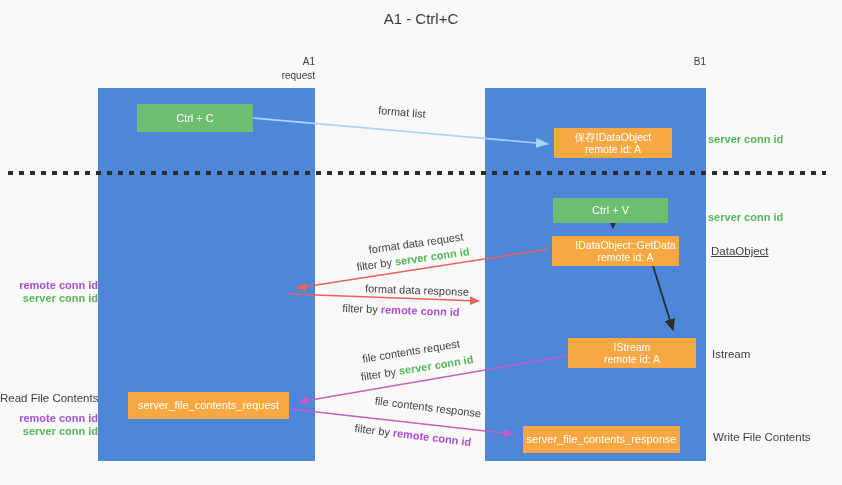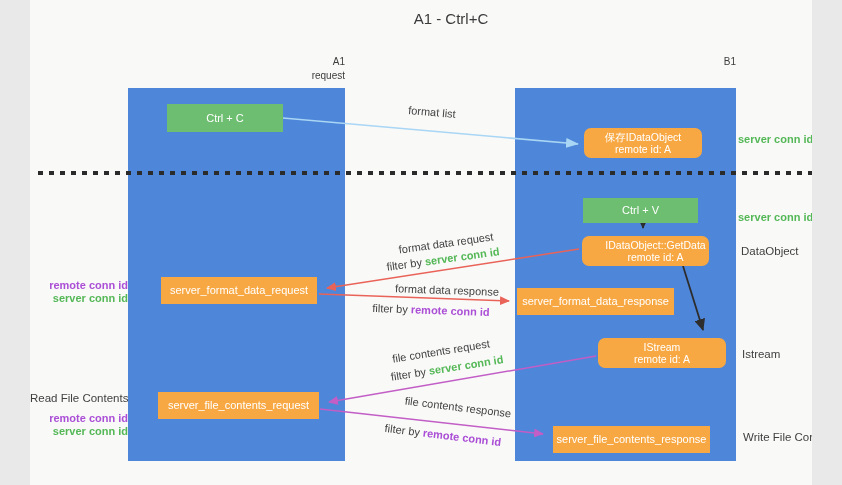--- a/index.html
+++ b/index.html
@@ -1,18 +1,18 @@
 <!DOCTYPE html>
 <html style="--lane-blue: #4e86d9; --node-green: #6dbe70; --node-orange: #f8a843; --arrow-light-blue: #a9d6f4; --arrow-black: #2d2d2d; --arrow-red: #ea6358; --arrow-magenta: #c25ec6; --text-green: #55b857; --text-purple: #ab4fd6;"><head>
 <meta charset="utf-8">
 <style>
   html,body { margin:0; padding:0; }
   body { font-family: "Liberation Sans", sans-serif; background:#e9e9e9; }
   .canvas {
-    position:relative; width:782px; height:485px; margin:0 auto;
+    position:relative; width:842px; height:485px; margin:0 auto;
     background:#f9f9f8; overflow:hidden;
     font-family: "Liberation Sans", sans-serif;
   }
   .abs { position:absolute; }
   .title {
     left:0; top:9px; width:842px; text-align:center;
     font-size:15px; line-height:20px; color:#3a3a3a;
   }
   .lane { background:var(--lane-blue,#4e86d9); }
   .lane-header {
@@ -22,21 +22,21 @@
     height:4px;
     background:repeating-linear-gradient(90deg,#2b2b2b 0 5px,transparent 5px 11px);
   }
   .node {
     display:flex; flex-direction:column; align-items:center; justify-content:center;
     color:#ffffff; text-align:center; font-size:11px; line-height:13px;
     box-sizing:border-box;
   }
   .node.green  { background:var(--node-green,#6dbe70); }
   .node.orange { background:var(--node-orange,#f8a843); }
-  .node.two    { font-size:10.5px; line-height:12.5px;border-radius:7px; }
+  .node.two    { font-size:10.5px; line-height:12.5px; }
   .elabel {
     white-space:nowrap; font-size:11px; color:#424242;
     transform-origin:center center;
   }
   .pre { white-space:pre; }
   .key-green  { color:var(--text-green,#55b857); font-weight:bold; }
   .key-purple { color:var(--text-purple,#ab4fd6); font-weight:bold; }
   .side-label { white-space:nowrap; font-size:11.5px; color:#3f3f3f; }
   .side-label.green  { color:var(--text-green,#55b857); font-weight:bold; font-size:11px; }
   .side-label.purple { color:var(--text-purple,#ab4fd6); font-weight:bold; font-size:11px; }
@@ -104,23 +104,21 @@
     <div>remote id: A</div>
   </div>
 
   <div class="abs node green" style="left:553px; top:182px; width:115px; height:25px;margin-top:16px;">Ctrl + V</div>
 
   <div class="abs node orange two" style="left:552px; top:236px; width:127px; height:30px;padding-left:20px;">
     <div>IDataObject::GetData</div>
     <div>remote id: A</div>
   </div>
 
-  <div class="abs node orange" style="left:131px; top:277px; width:156px; height:27px;">server_format_data_request</div>
 
-  <div class="abs node orange" style="left:487px; top:288px; width:157px; height:27px;">server_format_data_response</div>
 
   <div class="abs node orange two" style="left:568px; top:338px; width:128px; height:30px;">
     <div>IStream</div>
     <div>remote id: A</div>
   </div>
 
   <div class="abs node orange" style="left:128px; top:392px; width:161px; height:27px;">server_file_contents_request</div>
 
   <div class="abs node orange" style="left:523px; top:426px; width:157px; height:27px;">server_file_contents_response</div>
 
@@ -141,21 +139,21 @@
     <span class="pre">filter by </span><span class="key-green">server conn id</span>
   </div>
 
   <div class="abs elabel" style="left:428px; top:407px; transform:translate(-50%,-50%) rotate(7deg);">file contents response</div>
   <div class="abs elabel" style="left:413px; top:435px; transform:translate(-50%,-50%) rotate(7deg);">
     <span class="pre">filter by </span><span class="key-purple">remote conn id</span>
   </div>
 
   <div class="abs side-label green" style="left:708px; top:133px;">server conn id</div>
   <div class="abs side-label green" style="left:708px; top:211px;">server conn id</div>
-  <div class="abs side-label" style="left:711px; top:245px;">DataObject</div>
+  <div class="abs side-label" style="left:711px; top:245px;text-decoration:underline;">DataObject</div>
   <div class="abs side-label" style="left:712px; top:348px;">Istream</div>
   <div class="abs side-label" style="left:713px; top:431px;">Write File Contents</div>
 
   <div class="abs left-group" style="left:0; top:279px; width:98px;">
     <div class="side-label purple">remote conn id</div>
     <div class="side-label green">server conn id</div>
   </div>
   <div class="abs side-label" style="left:0; top:392px; width:84px; text-align:right;">Read File Contents</div>
   <div class="abs left-group" style="left:0; top:412px; width:98px;">
     <div class="side-label purple">remote conn id</div>

